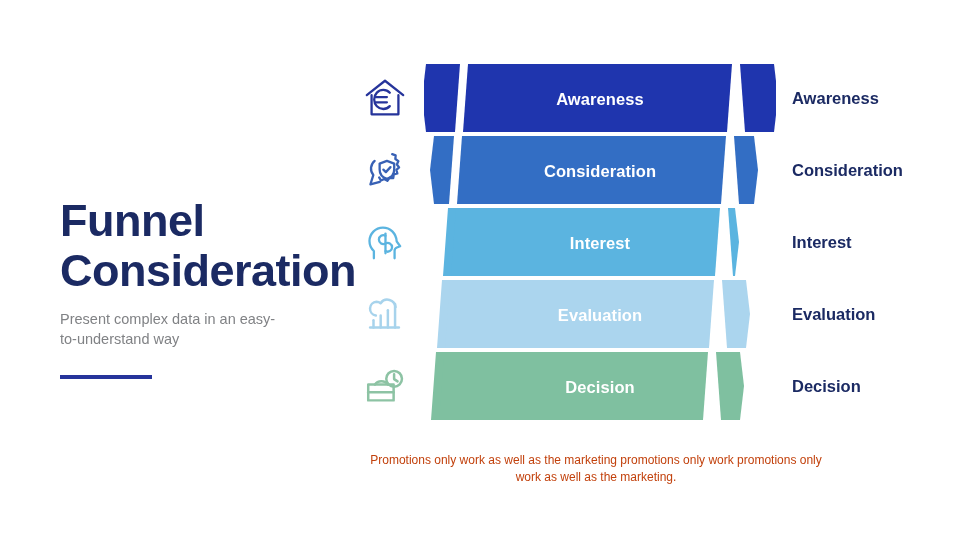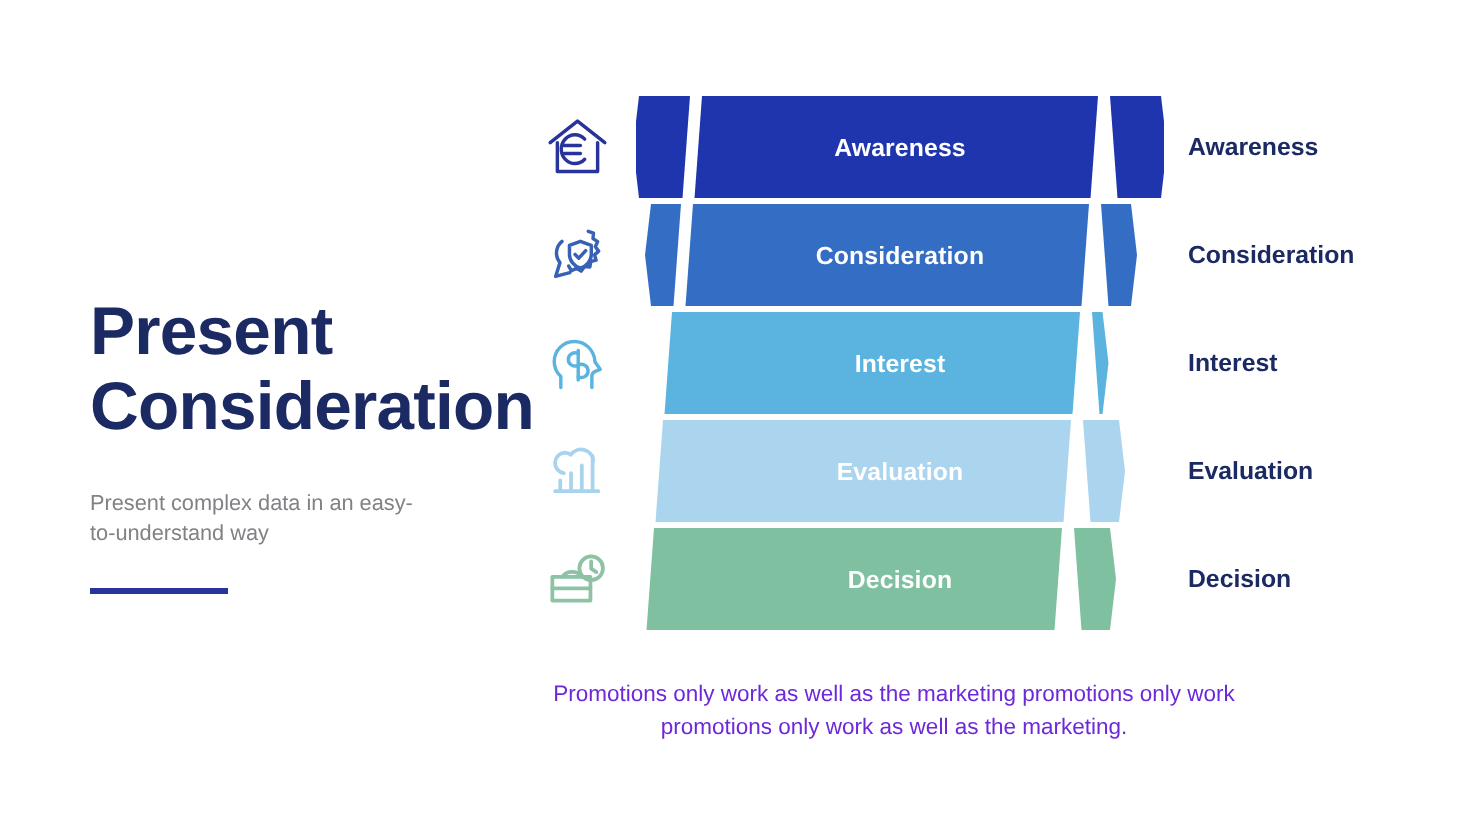--- a/index.html
+++ b/index.html
@@ -30,21 +30,21 @@
   #page-title {
     font-size: 45px;
     line-height: 1.12;
     font-weight: bold;
     color: #1B2A63;
     letter-spacing: -0.5px;
     margin: 0;
   }
   #page-title .tline { display: block; }
   #subtitle {
-    margin-top: 29px;
+    margin-top: 12px;
     font-size: 14.5px;
     line-height: 1.38;
     color: #808285;
     width: 232px;
   }
   #accent-rule {
     margin-top: 26px;
     width: 92px;
     height: 4px;
     background: #26349B;
@@ -110,33 +110,33 @@
     color: #1B2A63;
   }
 
   
   #caption {
     position: absolute;
     left: 356px;
     top: 452px;
     width: 480px;
     text-align: center;
-    font-size: 15px;
+    font-size: 12px;
     line-height: 1.45;
-    color: #6d28d9;
+    color: #c2410c;
   }
 </style>
 </head>
 <body>
 
 <div id="slide">
 
   <div id="left-panel">
     <h1 id="page-title">
-      <span class="tline">Present</span>
+      <span class="tline">Funnel</span>
       <span class="tline">Consideration</span>
     </h1>
     <div id="subtitle">Present complex data in an easy-to-understand way</div>
     <div id="accent-rule"></div>
   </div>
 
   <div id="icon-column">
 
     <div class="icon-slot" style="top:0px;">
       <svg width="46" height="46" viewBox="0 0 48 48" fill="none" stroke="#26349B" stroke-width="2.4" stroke-linecap="round" stroke-linejoin="round">

